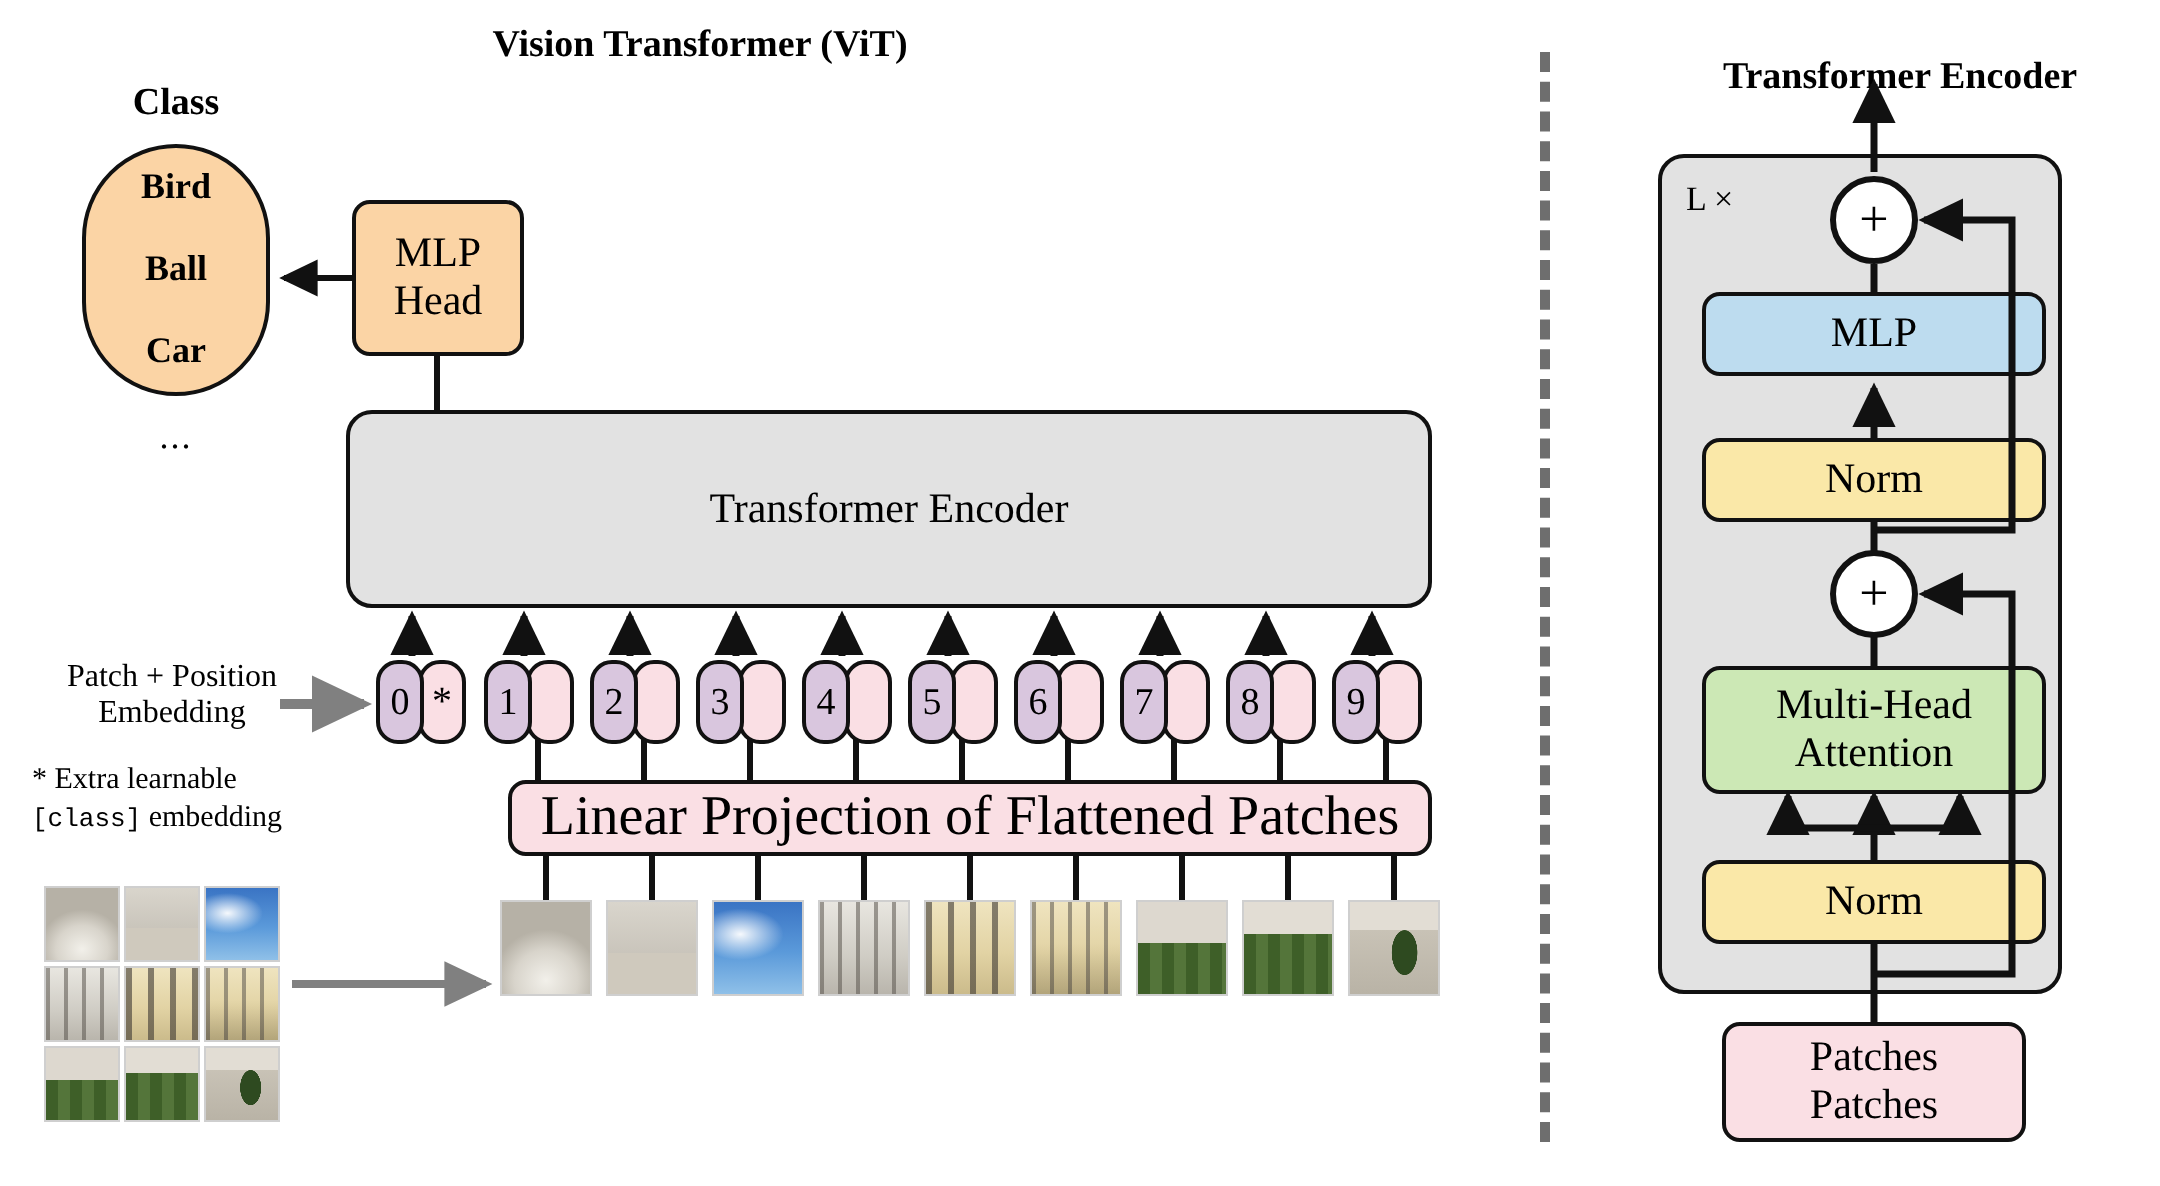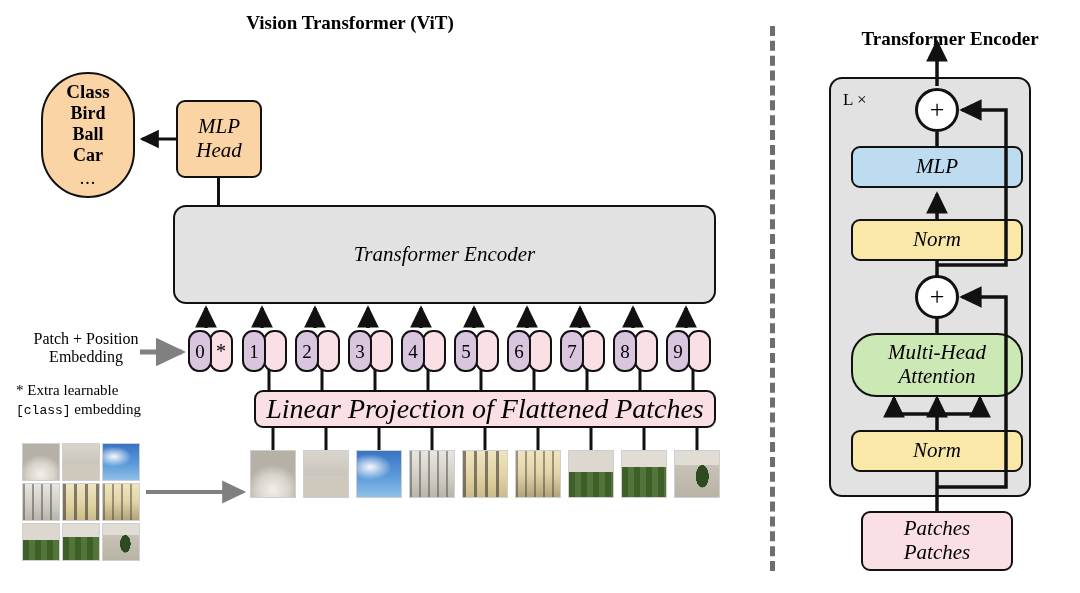--- a/index.html
+++ b/index.html
@@ -7,21 +7,21 @@
        font-family:"Liberation Serif","DejaVu Serif",serif;color:#000;}
   #root{position:relative;width:1080px;height:593px;}
 
   .abs{position:absolute;box-sizing:border-box;}
 
   .ttl{font-weight:bold;font-size:19px;text-align:center;white-space:nowrap;}
 
   
   .box{border:2.5px solid #111;border-radius:9px;display:flex;
        align-items:center;justify-content:center;text-align:center;
-       line-height:1.12;font-style:italic;}
+       line-height:1.12;}
   .box.soft{border-radius:13px;}
 
   .fill-orange{background:#fbd4a5;}
   .fill-gray{background:#e2e2e2;}
   .fill-pink{background:#fadfe4;}
   .fill-blue{background:#bddcef;}
   .fill-yellow{background:#fae8a8;}
   .fill-green{background:#cce8b5;}
 
   
@@ -62,21 +62,21 @@
 <body>
 
 <div id="root">
 
   <div class="abs ttl" style="left:120px;top:12px;width:460px;">Vision Transformer (ViT)</div>
 
   <div class="abs ttl" style="left:820px;top:28px;width:260px;">Transformer Encoder</div>
 
   <div class="abs dash" style="left:770px;top:26px;height:545px;"></div>
 
-  <div class="abs classpill" style="left:41px;top:72px;width:94px;height:126px;">
+  <div class="abs classpill" style="left:41px;top:72px;width:94px;height:126px;gap:20px;">
     <div class="hd">Class</div>
     <div class="it">Bird</div>
     <div class="it">Ball</div>
     <div class="it">Car</div>
     <div class="dots">...</div>
   </div>
 
   <div class="abs box fill-orange" style="left:176px;top:100px;width:86px;height:78px;flex-direction:column;font-size:21px;">
     <div>MLP</div>
     <div>Head</div>
@@ -176,21 +176,21 @@
   <div class="abs" style="left:843px;top:90px;font-size:17px;">L ×</div>
 
   <div class="abs box fill-blue" style="left:851px;top:146px;width:172px;height:42px;font-size:21px;">
     <span>MLP</span>
   </div>
 
   <div class="abs box fill-yellow" style="left:851px;top:219px;width:172px;height:42px;font-size:21px;">
     <span>Norm</span>
   </div>
 
-  <div class="abs box fill-green" style="left:851px;top:333px;width:172px;height:64px;flex-direction:column;font-size:21px;border-radius:25px;">
+  <div class="abs box fill-green" style="left:851px;top:333px;width:172px;height:64px;flex-direction:column;font-size:21px;">
     <div>Multi-Head</div>
     <div>Attention</div>
   </div>
 
   <div class="abs box fill-yellow" style="left:851px;top:430px;width:172px;height:42px;font-size:21px;">
     <span>Norm</span>
   </div>
 
   <div class="abs box fill-pink" style="left:861px;top:511px;width:152px;height:60px;flex-direction:column;font-size:21px;">
     <div>Patches</div>

